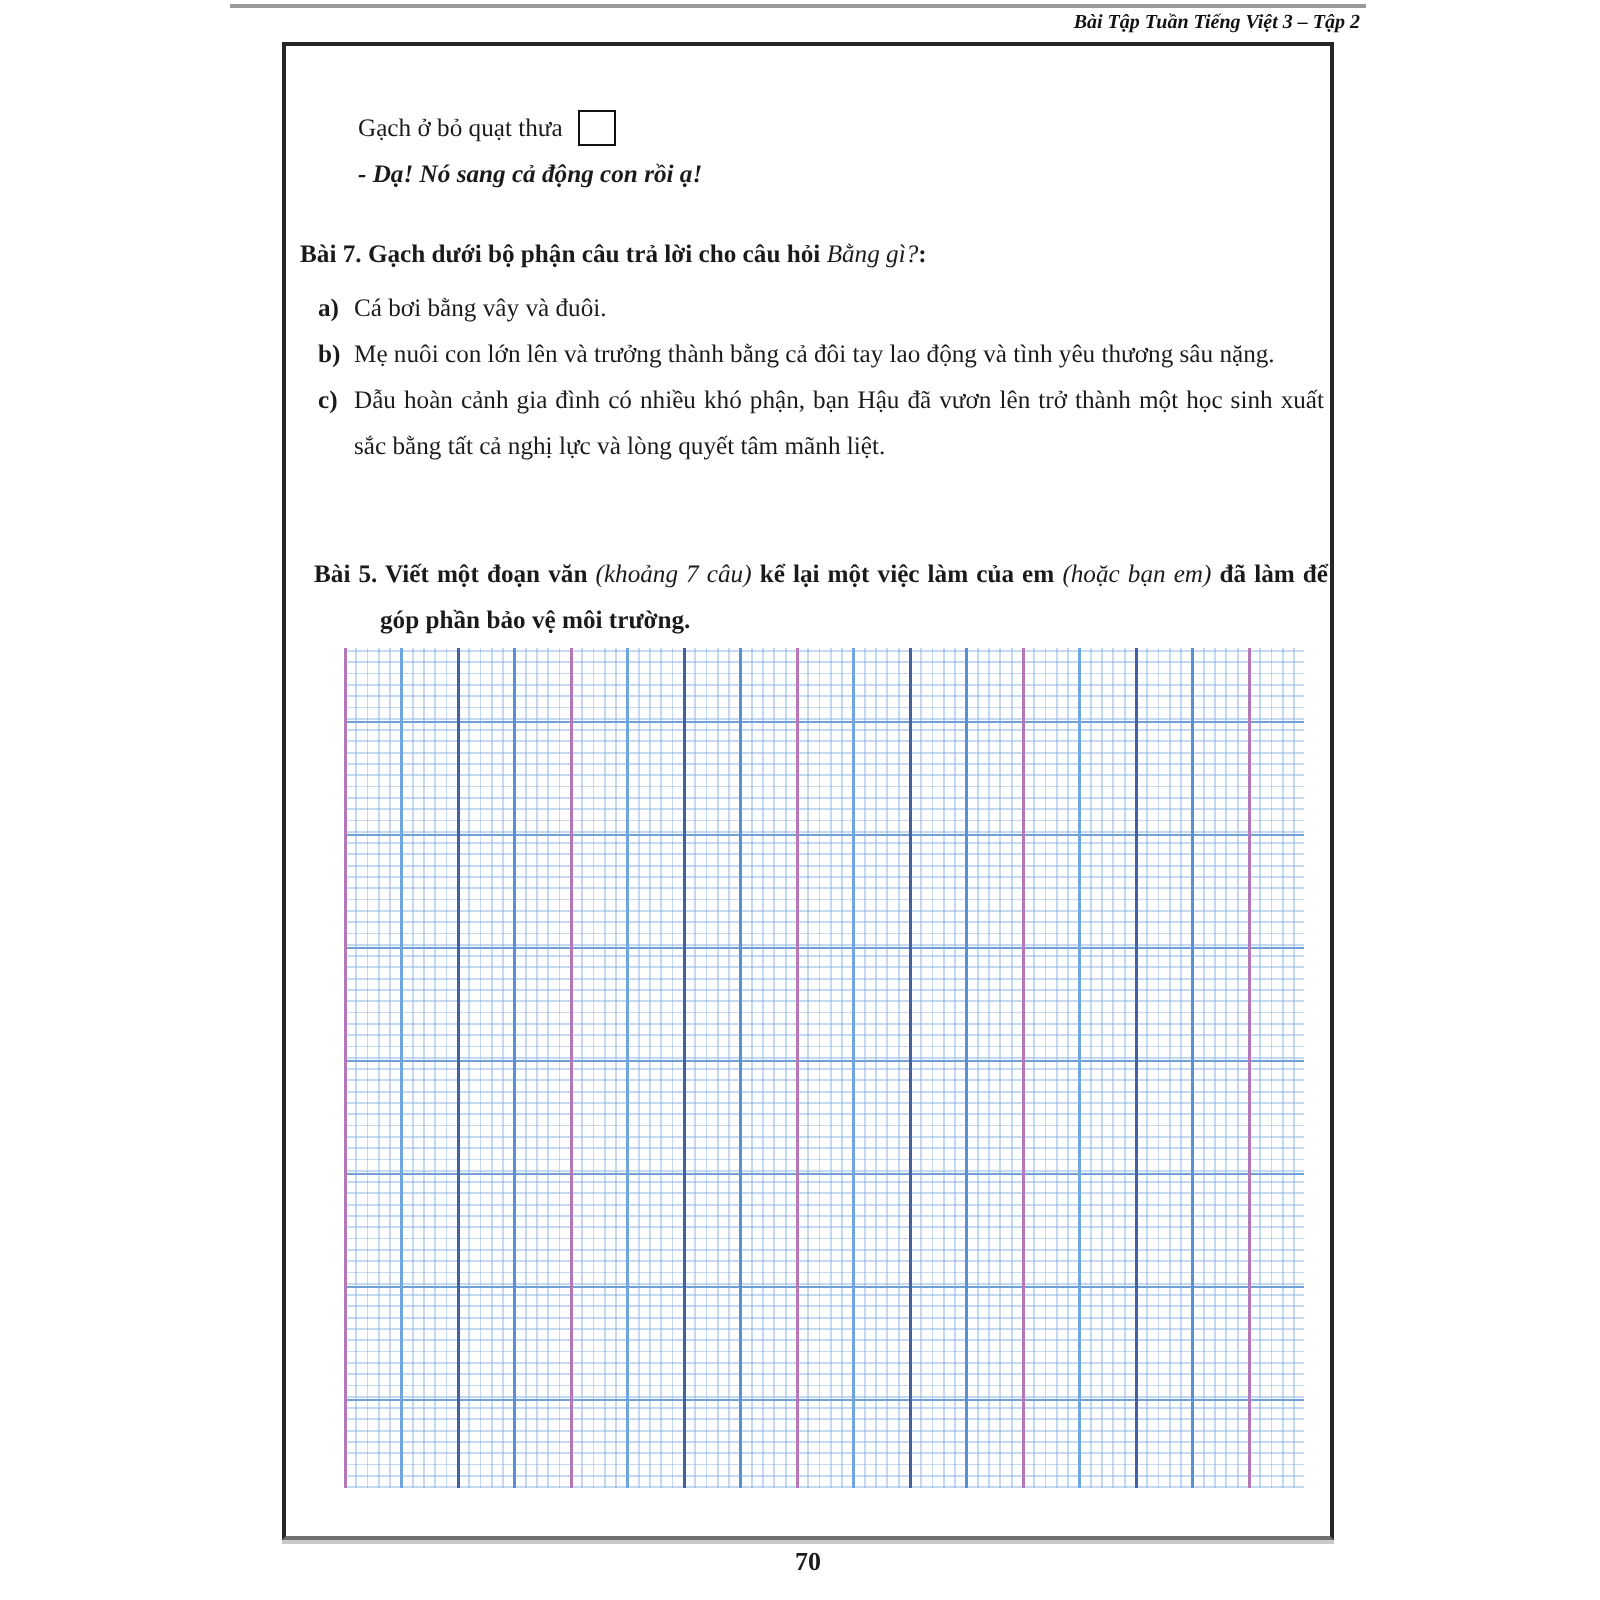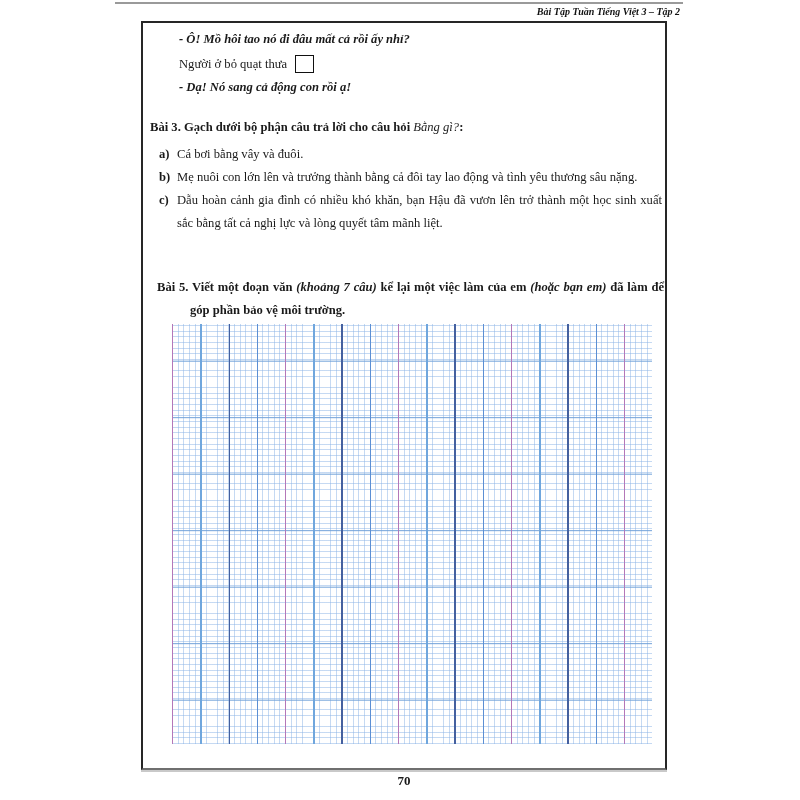--- a/index.html
+++ b/index.html
@@ -58,21 +58,21 @@
   .item{position:relative;padding-left:27px;text-align:justify;}
   .item .marker{position:absolute;left:9px;font-weight:bold;}
   .bai4{
     position:absolute;left:7px;top:253px;width:514px;
     font-size:12.6px;line-height:23px;
     text-align:justify;
     padding-left:40px;text-indent:-33px;
     box-sizing:border-box;
     font-weight:bold;
   }
-  .bai4 .it{font-style:italic;font-weight:bold;}
+  .bai4 .it{font-style:italic;font-weight:normal;}
   
   .grid-paper{
     position:absolute;left:29px;top:301px;width:480px;height:420px;
     background-color:#ffffff;
     background-image:
       
       repeating-linear-gradient(90deg,
         #b477b8 0px,#b477b8 1.3px, transparent 1.3px, transparent 28.25px,
         #6fa6dd 28.25px,#6fa6dd 29.55px, transparent 29.55px, transparent 56.5px,
         #44609f 56.5px,#44609f 57.8px, transparent 57.8px, transparent 84.75px,
@@ -99,40 +99,39 @@
 </head>
 <body>
 
 <div class="page">
 
   <div class="header-rule"></div>
   <div class="header-title">Bài Tập Tuần Tiếng Việt 3 – Tập 2</div>
 
   <div class="content-box">
 
-    <div class="dlg bi dlg1">- Ô! Mồ hôi tao nó đi đâu mất cả rồi ấy nhỉ?</div>
 
-    <div class="dlg dlg2"><span>Người ở bỏ quạt thưa</span><span class="punct-box"></span></div>
+    <div class="dlg dlg2"><span>Gạch ở bỏ quạt thưa</span><span class="punct-box"></span></div>
 
     <div class="dlg bi dlg3">- Dạ! Nó sang cả động con rồi ạ!</div>
 
-    <div class="ex-heading ex3-heading"><span>Bài 3.</span> <span>Gạch dưới bộ phận câu trả lời cho câu hỏi</span> <span class="it">Bằng gì?</span><span>:</span></div>
+    <div class="ex-heading ex3-heading"><span>Bài 7.</span> <span>Gạch dưới bộ phận câu trả lời cho câu hỏi</span> <span class="it">Bằng gì?</span><span>:</span></div>
 
     <div class="items">
       <div class="item">
         <span class="marker">a)</span>
         <span>Cá bơi bằng vây và đuôi.</span>
       </div>
       <div class="item">
         <span class="marker">b)</span>
         <span>Mẹ nuôi con lớn lên và trưởng thành bằng cả đôi tay lao động và tình yêu thương sâu nặng.</span>
       </div>
       <div class="item">
         <span class="marker">c)</span>
-        <span>Dẫu hoàn cảnh gia đình có nhiều khó khăn, bạn Hậu đã vươn lên trở thành một học sinh xuất sắc bằng tất cả nghị lực và lòng quyết tâm mãnh liệt.</span>
+        <span>Dẫu hoàn cảnh gia đình có nhiều khó phận, bạn Hậu đã vươn lên trở thành một học sinh xuất sắc bằng tất cả nghị lực và lòng quyết tâm mãnh liệt.</span>
       </div>
     </div>
 
     <div class="bai4"><span>Bài 5.</span> <span>Viết một đoạn văn</span> <span class="it">(khoảng 7 câu)</span> <span>kể lại một việc làm của em</span> <span class="it">(hoặc bạn em)</span> <span>đã làm để góp phần bảo vệ môi trường.</span></div>
 
     <div class="grid-paper"></div>
 
   </div>
 
   <div class="page-number">70</div>

